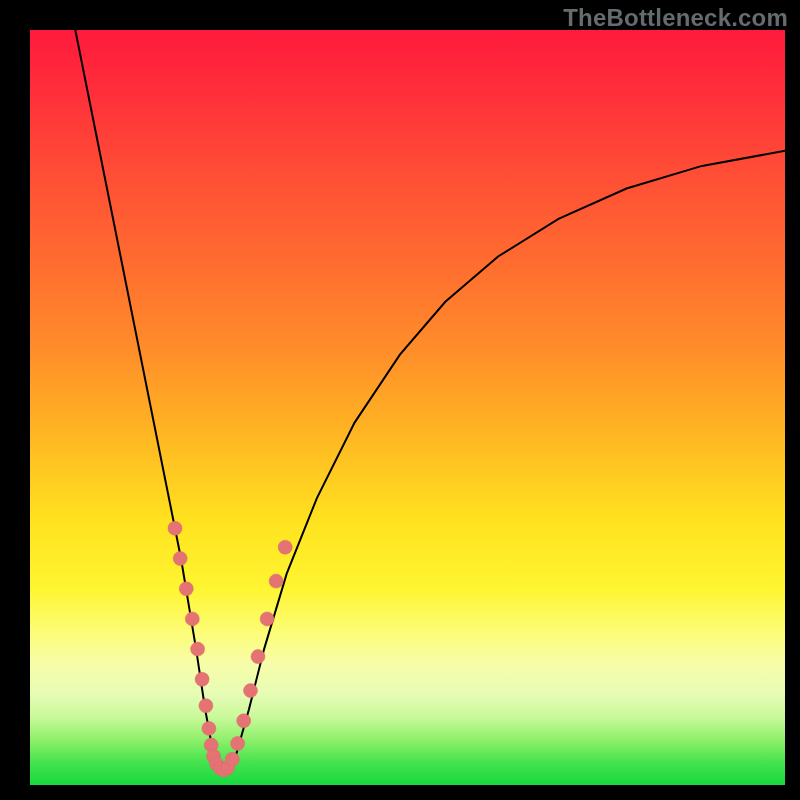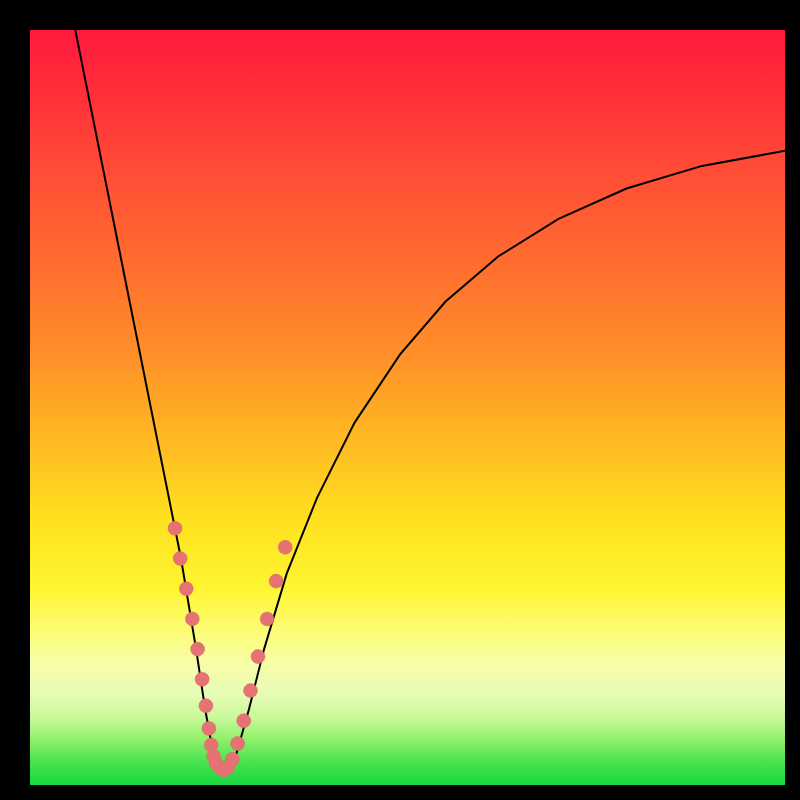--- a/index.html
+++ b/index.html
@@ -97,13 +97,14 @@
           <circle cx="213.7" cy="690.8" r="7" class="dot"></circle>
           <circle cx="220.5" cy="660.6" r="7" class="dot"></circle>
           <circle cx="228.0" cy="626.6" r="7" class="dot"></circle>
           <circle cx="237.1" cy="588.9" r="7" class="dot"></circle>
           <circle cx="246.1" cy="551.1" r="7" class="dot"></circle>
           <circle cx="255.2" cy="517.2" r="7" class="dot"></circle>
         </g>
     </svg>
 
   </div>
+  <div class="watermark">TheBottleneck.com</div>
 </div>
 
 </body></html>

